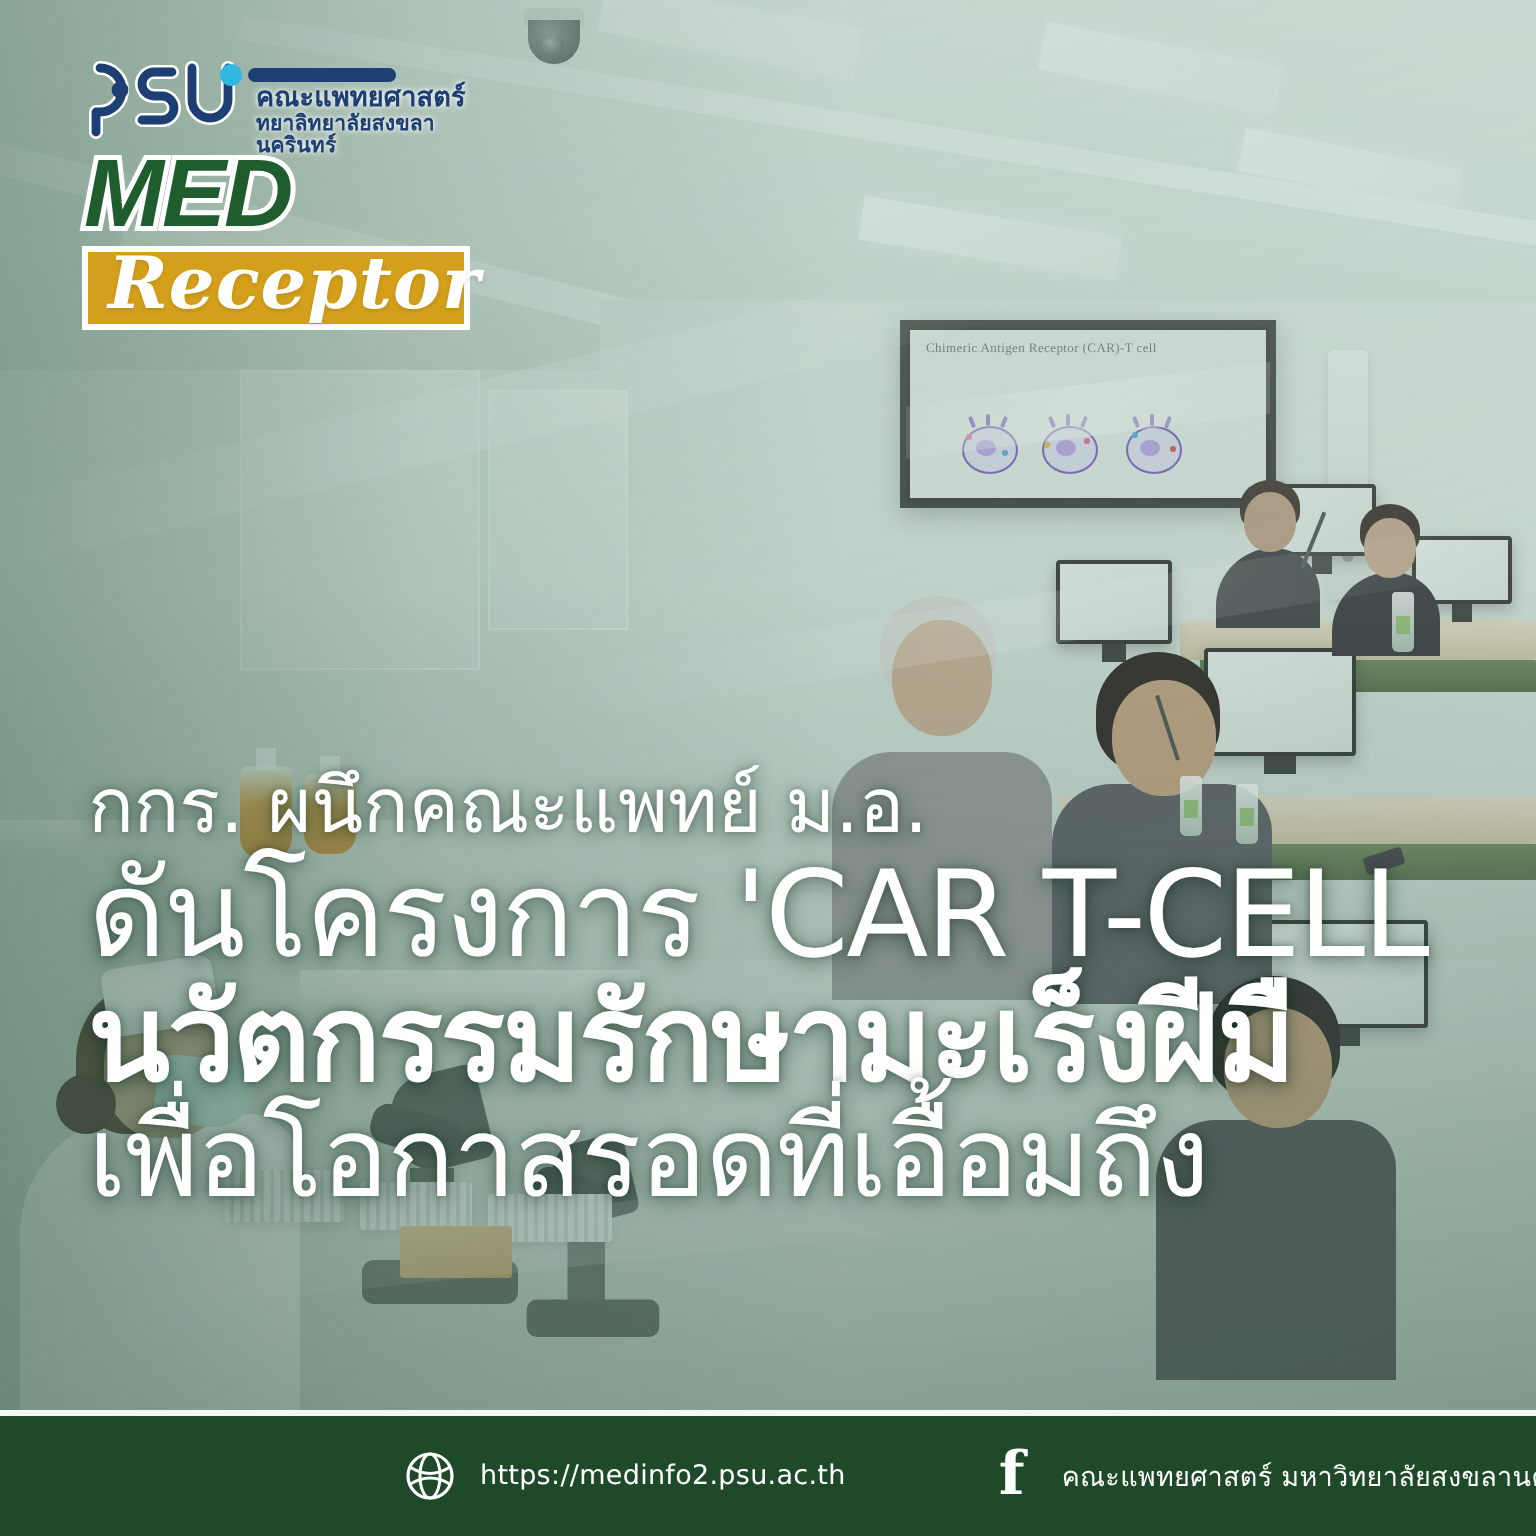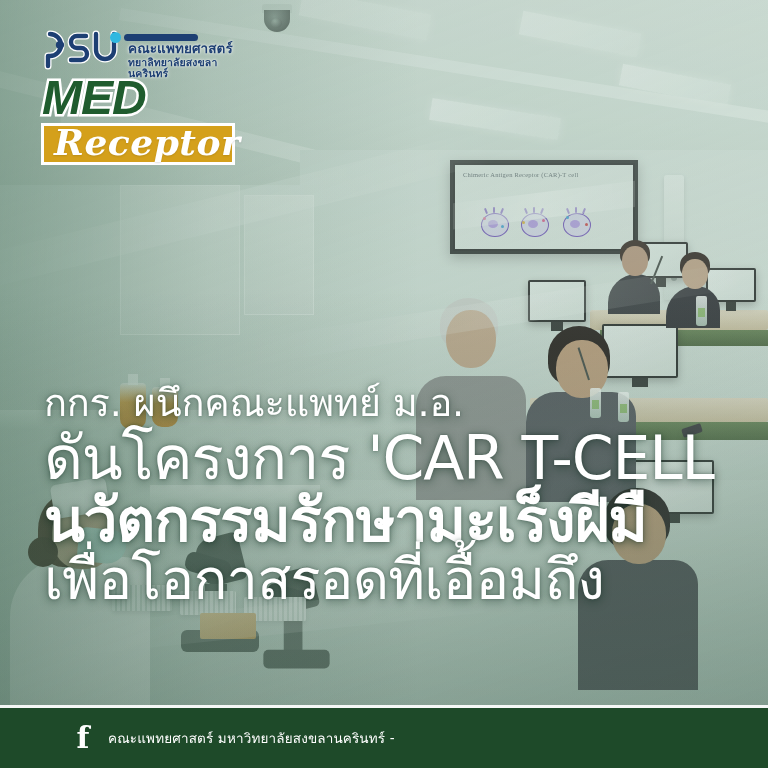--- a/index.html
+++ b/index.html
@@ -640,20 +640,29 @@
   <div class="headline">
     <div class="hl hl-1">กกร. ผนึกคณะแพทย์ ม.อ.</div>
     <div class="hl hl-2">ดันโครงการ 'CAR T-CELL</div>
     <div class="hl hl-3">นวัตกรรมรักษามะเร็งฝีมื</div>
     <div class="hl hl-4">เพื่อโอกาสรอดที่เอื้อมถึง</div>
   </div>
 
   <div class="footer-sep"></div>
   <div class="footer">
 
+    <div class="f-item f-web">
+      <svg class="globe-icon" viewBox="0 0 26 26">
+        <circle cx="13" cy="13" r="11" fill="none" stroke="#ffffff" stroke-width="1.6"></circle>
+        <ellipse cx="13" cy="13" rx="5" ry="11" fill="none" stroke="#ffffff" stroke-width="1.5"></ellipse>
+        <path d="M3 8.5 Q13 15 23 8.5" fill="none" stroke="#ffffff" stroke-width="1.5"></path>
+        <path d="M3.2 17 Q13 11 22.8 17" fill="none" stroke="#ffffff" stroke-width="1.5"></path>
+      </svg>
+      <span class="f-label">https://medinfo2.psu.ac.th</span>
+    </div>
 
     <div class="f-item f-fb">
       <span class="fb-icon">f</span>
       <span class="f-label">คณะแพทยศาสตร์ มหาวิทยาลัยสงขลานครินทร์ -</span>
     </div>
 
   </div>
 
 </div>
 

